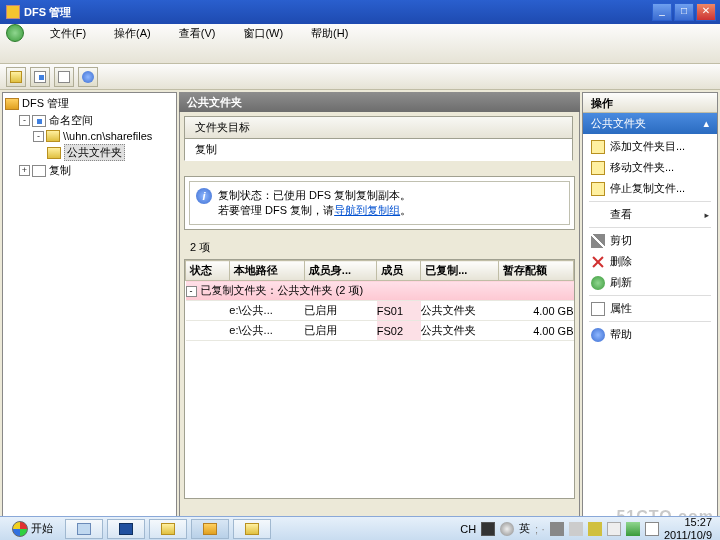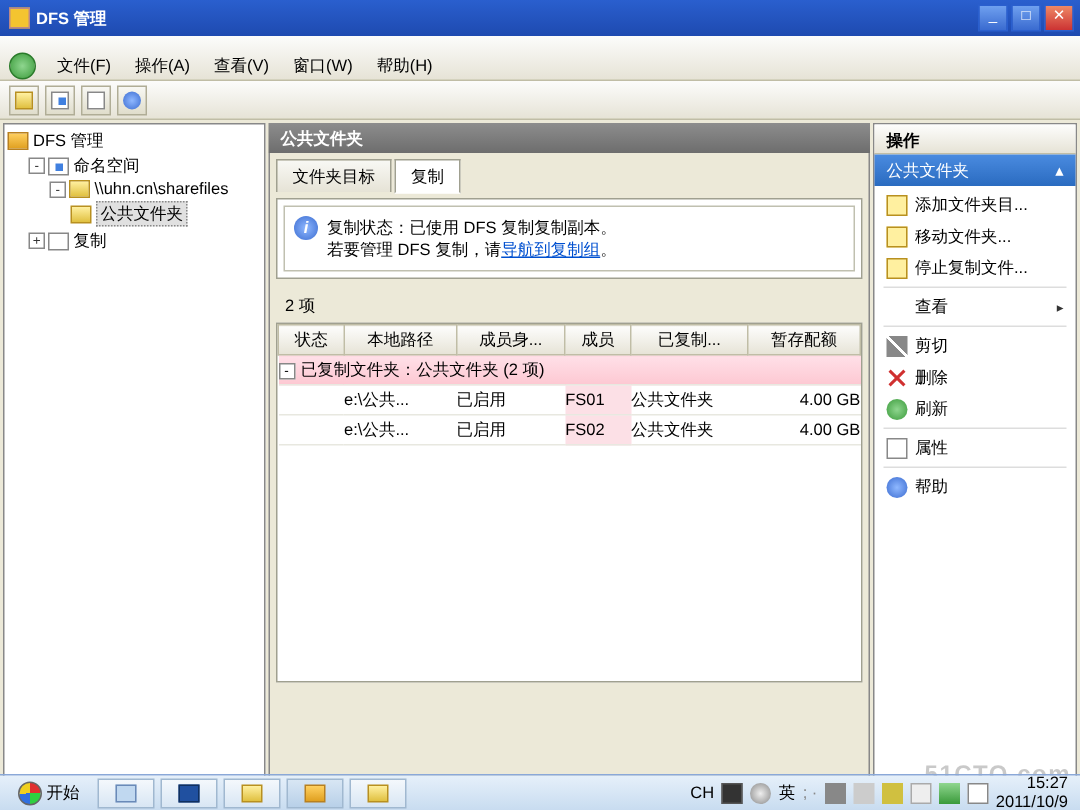--- a/index.html
+++ b/index.html
@@ -7,21 +7,21 @@
 
 
 .titlebar { height: 24px; background: linear-gradient(#2a5fce,#1e4ab0); color: #fff; display: flex; align-items: center; padding: 0 4px 0 6px; }
 .titlebar .icon-sm { width: 14px; height: 14px; background: #f4c430; border: 1px solid #b88; margin-right: 4px; }
 .titlebar .title { flex: 1; font-weight: bold; }
 .win-btns { display: flex; gap: 2px; }
 .win-btn { width: 20px; height: 18px; background: linear-gradient(#6fa0ef,#3a6bd0); border: 1px solid #2a5fce; color: #fff; text-align: center; line-height: 14px; font-size: 10px; cursor: pointer; }
 .win-btn.close { background: linear-gradient(#e86,#c33); }
 
 
-.menubar { height: 30px; background: linear-gradient(#fcfcfb,#e6e3d6); border-bottom: 1px solid #c0bda6; display: flex; align-items: flex-end; padding: 0 6px; gap: 4px; }
+.menubar { height: 40px; background: linear-gradient(#fcfcfb,#e6e3d6); border-bottom: 1px solid #c0bda6; display: flex; align-items: flex-start; padding: 0 6px; gap: 16px; }
 .menubar .mi { padding: 2px 6px; cursor: pointer; }
 .menubar .back { width: 18px; height: 18px; background: radial-gradient(circle,#8fd68f,#3a9a3a); border-radius: 50%; border: 1px solid #2a7a2a; margin-right: 4px; }
 
 
 .toolbar { height: 26px; background: linear-gradient(#fcfcfb,#e6e3d6); border-bottom: 1px solid #c0bda6; display: flex; align-items: center; padding: 0 6px; gap: 4px; }
 .tb-btn { width: 20px; height: 20px; border: 1px solid #b0ad96; background: linear-gradient(#f8f8f4,#e0ddcb); cursor: pointer; display: flex; align-items: center; justify-content: center; }
 .tb-btn .ico { width: 12px; height: 12px; }
 
 
 .main { display: flex; height: 444px; }
@@ -42,35 +42,35 @@
 .indent1 { padding-left: 14px; }
 .indent2 { padding-left: 28px; }
 .indent3 { padding-left: 42px; }
 
 
 .center-pane { flex: 1; margin: 2px; display: flex; flex-direction: column; }
 .center-header { height: 20px; background: linear-gradient(#8d8d8d,#6d6d6d); color: #fff; padding: 3px 8px; font-weight: bold; }
 .center-body { flex: 1; background: #ece9d8; border: 1px solid #888; border-top: none; padding: 4px; }
 
 
-.tabs { display: flex; margin-bottom: 4px; }
+.tabs { display: flex; margin-bottom: 16px; flex-direction: column; }
 .tab { padding: 3px 10px; background: linear-gradient(#f8f8f4,#e6e3d6); border: 1px solid #a0a090; border-bottom: none; margin-right: 2px; cursor: pointer; position: relative; }
 .tab.active { background: #fff; border-bottom: 1px solid #fff; z-index: 2; margin-bottom: -1px; }
 
 
 .infobox { background: #fff; border: 1px solid #a0a090; padding: 4px; margin-bottom: 6px; }
 .infobox-inner { border: 1px solid #c0c0b0; padding: 6px; display: flex; }
 .info-icon { width: 16px; height: 16px; background: radial-gradient(circle,#8fb8ff,#3a6bd0); border-radius: 50%; margin-right: 6px; color: #fff; text-align: center; line-height: 16px; font-weight: bold; font-style: italic; flex-shrink: 0; }
 .info-link { color: #0050d0; text-decoration: underline; cursor: pointer; }
 
 
 .tbl-wrap { background: #fff; border: 1px solid #a0a090; height: 240px; display: flex; flex-direction: column; }
 .tbl-count { padding: 4px 6px; }
 .tbl { width: 100%; border-collapse: collapse; }
-.tbl th { background: linear-gradient(#fdfdfc,#e6e3d6); border: 1px solid #c0bda6; padding: 2px 4px; text-align: center; font-weight: normal; cursor: pointer; }
+.tbl th { background: linear-gradient(#fdfdfc,#e6e3d6); border: 1px solid #c0bda6; padding: 2px 4px; text-align: left; font-weight: bold; cursor: pointer; }
 .group-row td { background: linear-gradient(#ffe0e8,#fdc8d2); padding: 3px 6px; }
 .group-row .tg { display: inline-block; width: 11px; height: 11px; border: 1px solid #888; background: #fff; text-align: center; line-height: 9px; font-size: 9px; margin-right: 4px; }
 .tbl td { padding: 2px 0; border-bottom: 1px solid #e8e8e0; }
 .hl-cell { background: #fce0e6; }
 
 
 .actions-pane { width: 136px; margin: 2px 2px 2px 0; border: 1px solid #888; background: #fff; display: flex; flex-direction: column; }
 .actions-title { height: 20px; background: linear-gradient(#fdfdfc,#e6e3d6); border-bottom: 1px solid #c0bda6; padding: 3px 8px; font-weight: bold; }
 .actions-sub { background: linear-gradient(#4a8be0,#2a6bc0); color: #fff; padding: 3px 8px; display: flex; justify-content: space-between; align-items: center; }
 .actions-list { padding: 2px; }

